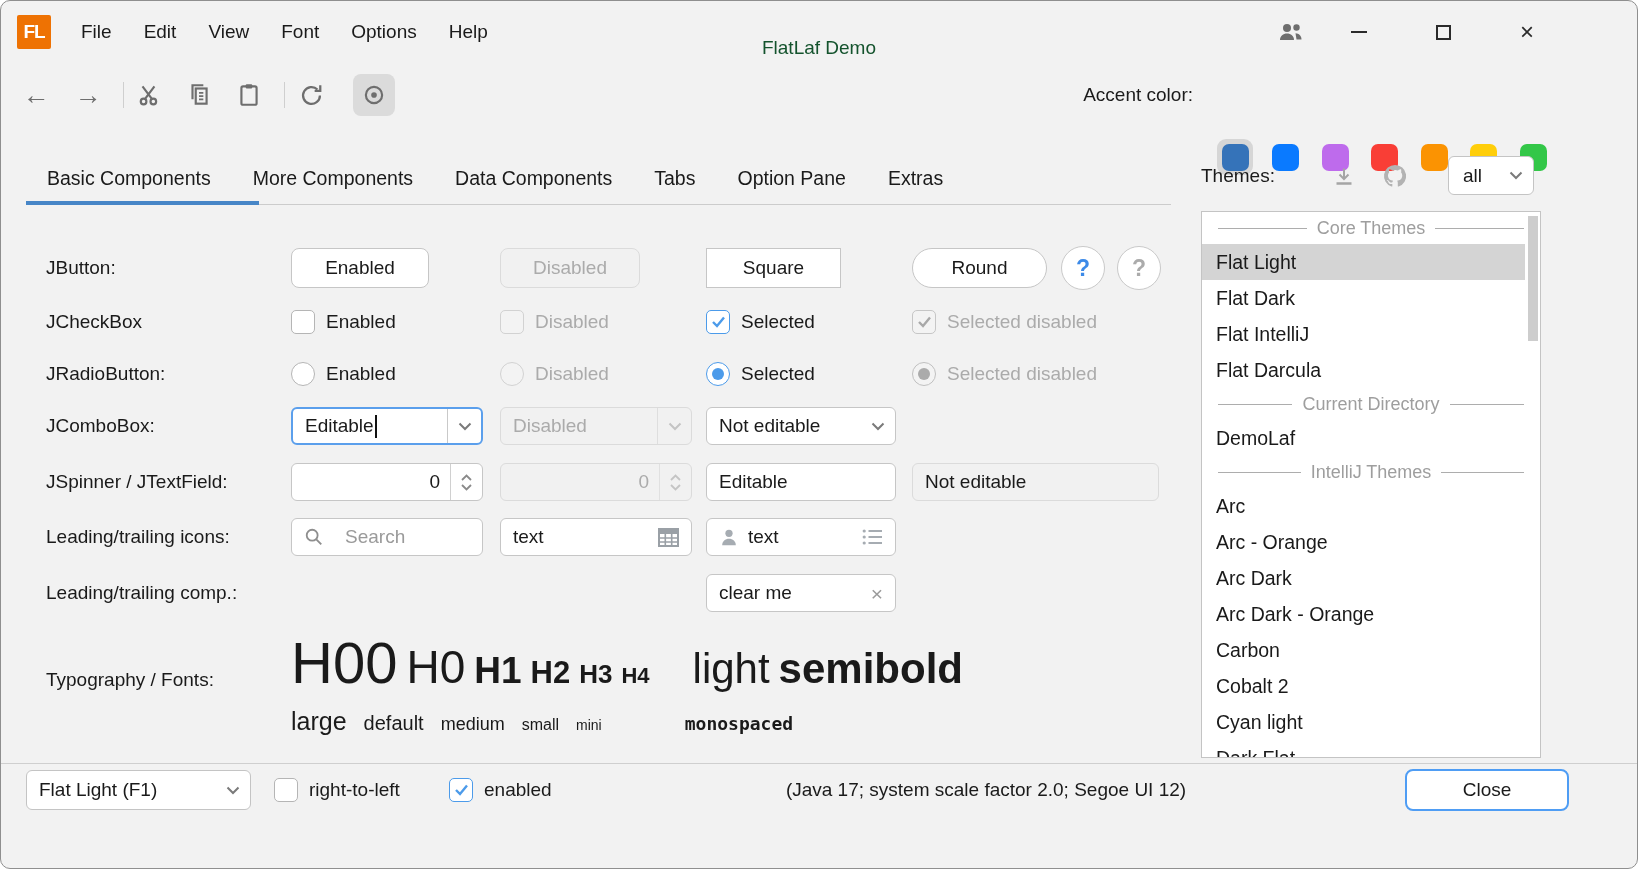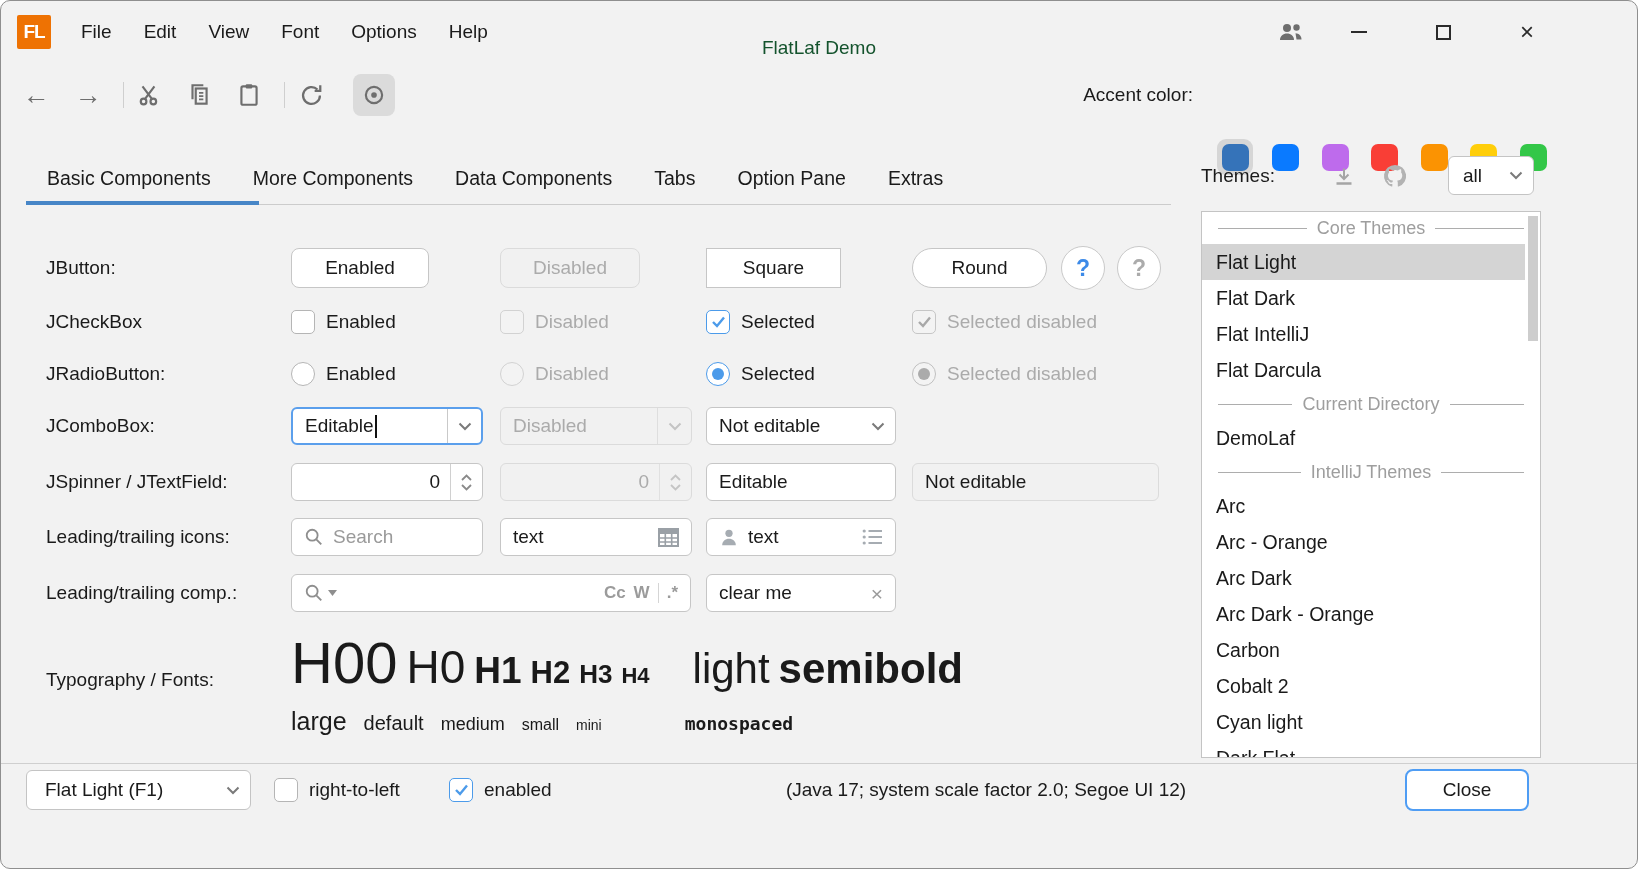--- a/index.html
+++ b/index.html
@@ -113,23 +113,23 @@
   .t-light { font-size:42px; font-weight:200; margin-left:34px; }
   .t-semibold { font-size:42px; font-weight:bold; }
   .t-large { font-size:25px; } .t-default { font-size:20px; } .t-medium { font-size:18px; }
   .t-small { font-size:16px; } .t-mini { font-size:14px; }
   .t-mono { font-family:"DejaVu Sans Mono","Liberation Mono",monospace; font-size:18px; font-weight:600; margin-left:66px; }
 
   
   .status-sep { position:absolute; left:0; top:762px; width:100%; height:1px; background:#CFCFCF; }
   .lf-combo { position:absolute; left:25px; top:769px; width:225px; height:40px; background:#fff;
               border:1px solid #C4C4C4; border-radius:6px; display:flex; align-items:center;
-              padding:0 10px 0 18px; font-size:19px; }
+              padding:0 10px 0 12px; font-size:19px; }
   .status-info { position:absolute; left:985px; top:778px; transform:translateX(-50%); font-size:19px; white-space:nowrap; }
-  .close-btn { position:absolute; left:1404px; top:768px; width:124px; height:42px; background:#fff;
+  .close-btn { position:absolute; left:1404px; top:768px; width:164px; height:42px; background:#fff;
                border:2px solid #4F9DF4; border-radius:8px; display:flex; align-items:center;
                justify-content:center; font-size:19px; }
   svg { display:block; }
 </style>
 </head>
 <body>
 
 <div id="window">
 
   <div class="logo">FL</div>
@@ -399,21 +399,21 @@
     </span>
   </div>
   <div class="field" style="left:705px;top:462px;width:190px">
     <span>Editable</span>
   </div>
   <div class="field plain-gray" style="left:911px;top:462px;width:247px">
     <span>Not editable</span>
   </div>
 
   <div class="row-label" style="top:525px">Leading/trailing icons:</div>
-  <div class="field" style="left:290px;top:517px;width:192px;gap:9px">
+  <div class="field" style="left:290px;top:517px;width:192px;gap:21px">
     <svg width="20" height="20" viewBox="0 0 22 22">
         <circle cx="9" cy="9" r="6" fill="none" stroke="#8E8E8E" stroke-width="2"></circle>
         <path d="M13.5 13.5L19 19" stroke="#8E8E8E" stroke-width="2"></path>
       </svg>
     <span class="placeholder">Search</span>
   </div>
   <div class="field" style="left:499px;top:517px;width:192px">
     <span>text</span>
     <span class="trail">
       <svg width="21" height="19" viewBox="0 0 21 19">
@@ -433,35 +433,20 @@
       <svg width="21" height="18" viewBox="0 0 21 18">
           <circle cx="2.2" cy="3" r="1.6" fill="#A6ACB2"></circle>
           <circle cx="2.2" cy="9" r="1.6" fill="#A6ACB2"></circle>
           <circle cx="2.2" cy="15" r="1.6" fill="#A6ACB2"></circle>
           <path d="M6.5 3h13.5M6.5 9h13.5M6.5 15h13.5" stroke="#A6ACB2" stroke-width="2.2"></path>
         </svg>
     </span>
   </div>
 
   <div class="row-label" style="top:581px">Leading/trailing comp.:</div>
-  <div class="field" style="left:290px;top:573px;width:400px;gap:4px">
-    <svg width="20" height="20" viewBox="0 0 22 22">
-        <circle cx="9" cy="9" r="6" fill="none" stroke="#8E8E8E" stroke-width="2"></circle>
-        <path d="M13.5 13.5L19 19" stroke="#8E8E8E" stroke-width="2"></path>
-      </svg>
-    <svg width="9" height="6" viewBox="0 0 9 6">
-        <path d="M0 0h9L4.5 6z" fill="#8E8E8E"></path>
-      </svg>
-    <span class="trail">
-      <span class="match-txt">Cc</span>
-      <span class="match-txt">W</span>
-      <span class="vline"></span>
-      <span class="match-txt">.*</span>
-    </span>
-  </div>
   <div class="field" style="left:705px;top:573px;width:190px">
     <span>clear me</span>
     <span class="clear-x">×</span>
   </div>
 
   <div class="row-label" style="top:668px">Typography / Fonts:</div>
   <div class="typo1">
     <span class="t-h00">H00</span>
     <span class="t-h0">H0</span>
     <span class="t-h1">H1</span>

